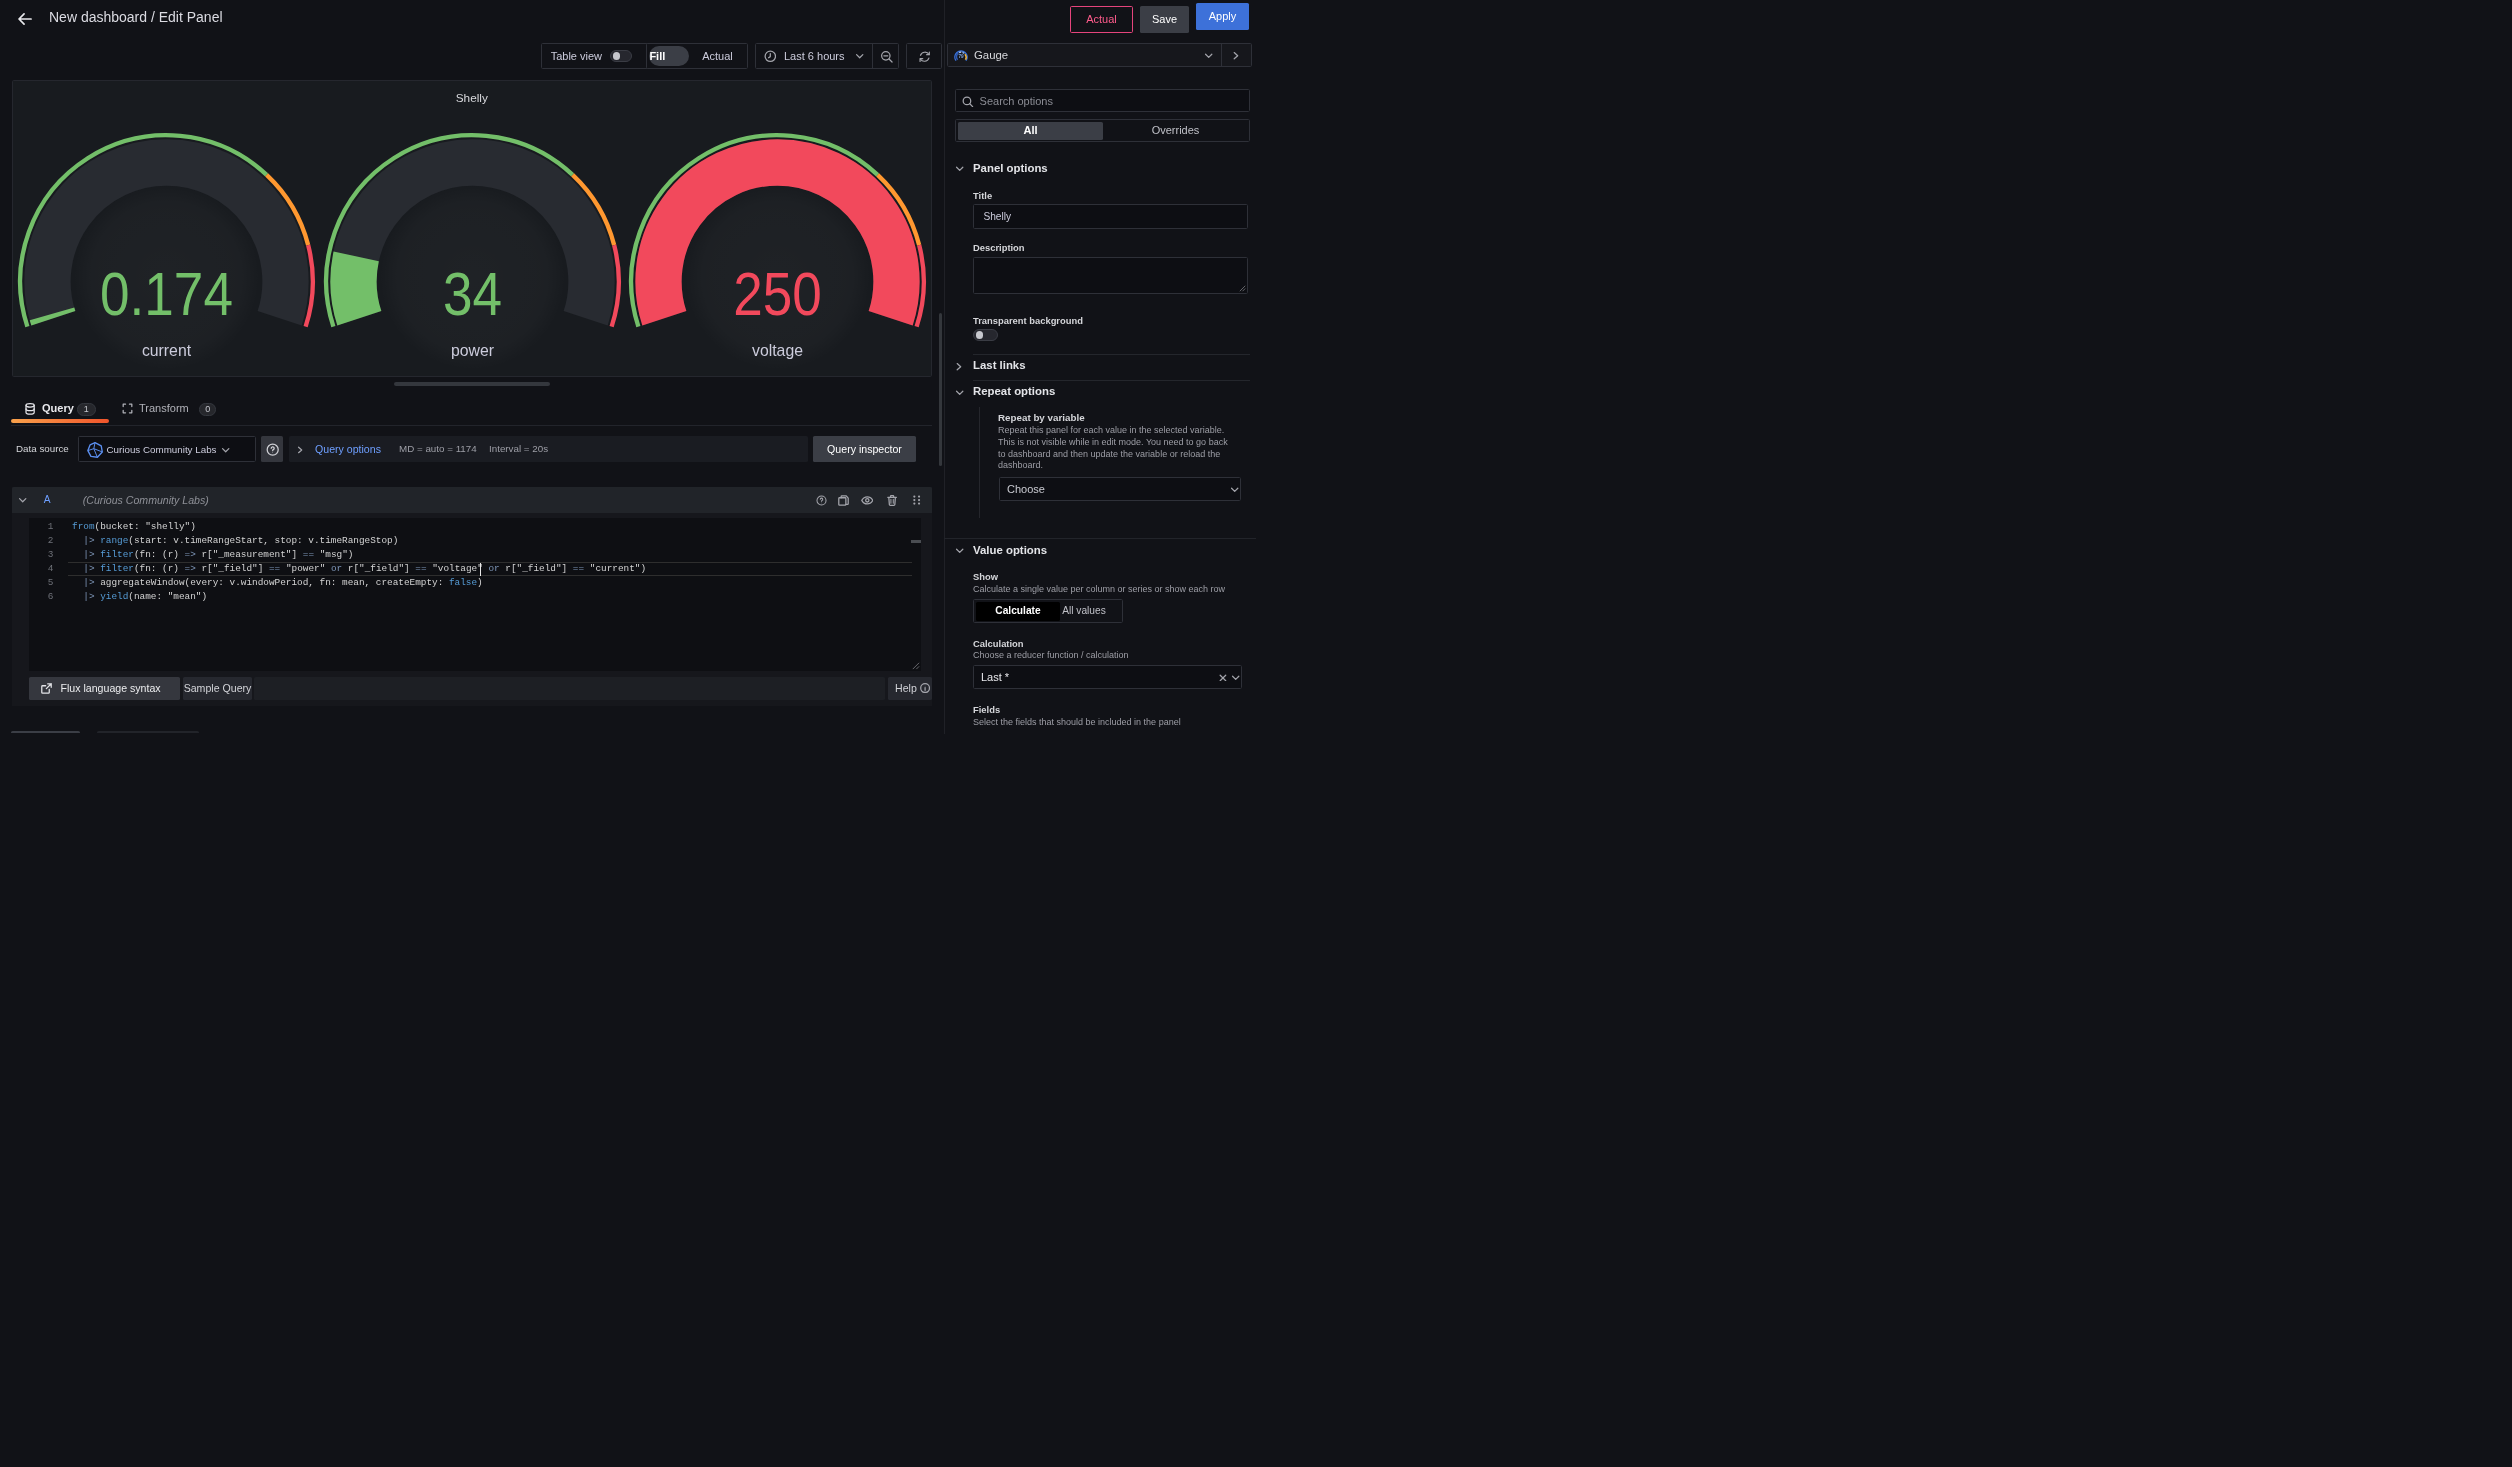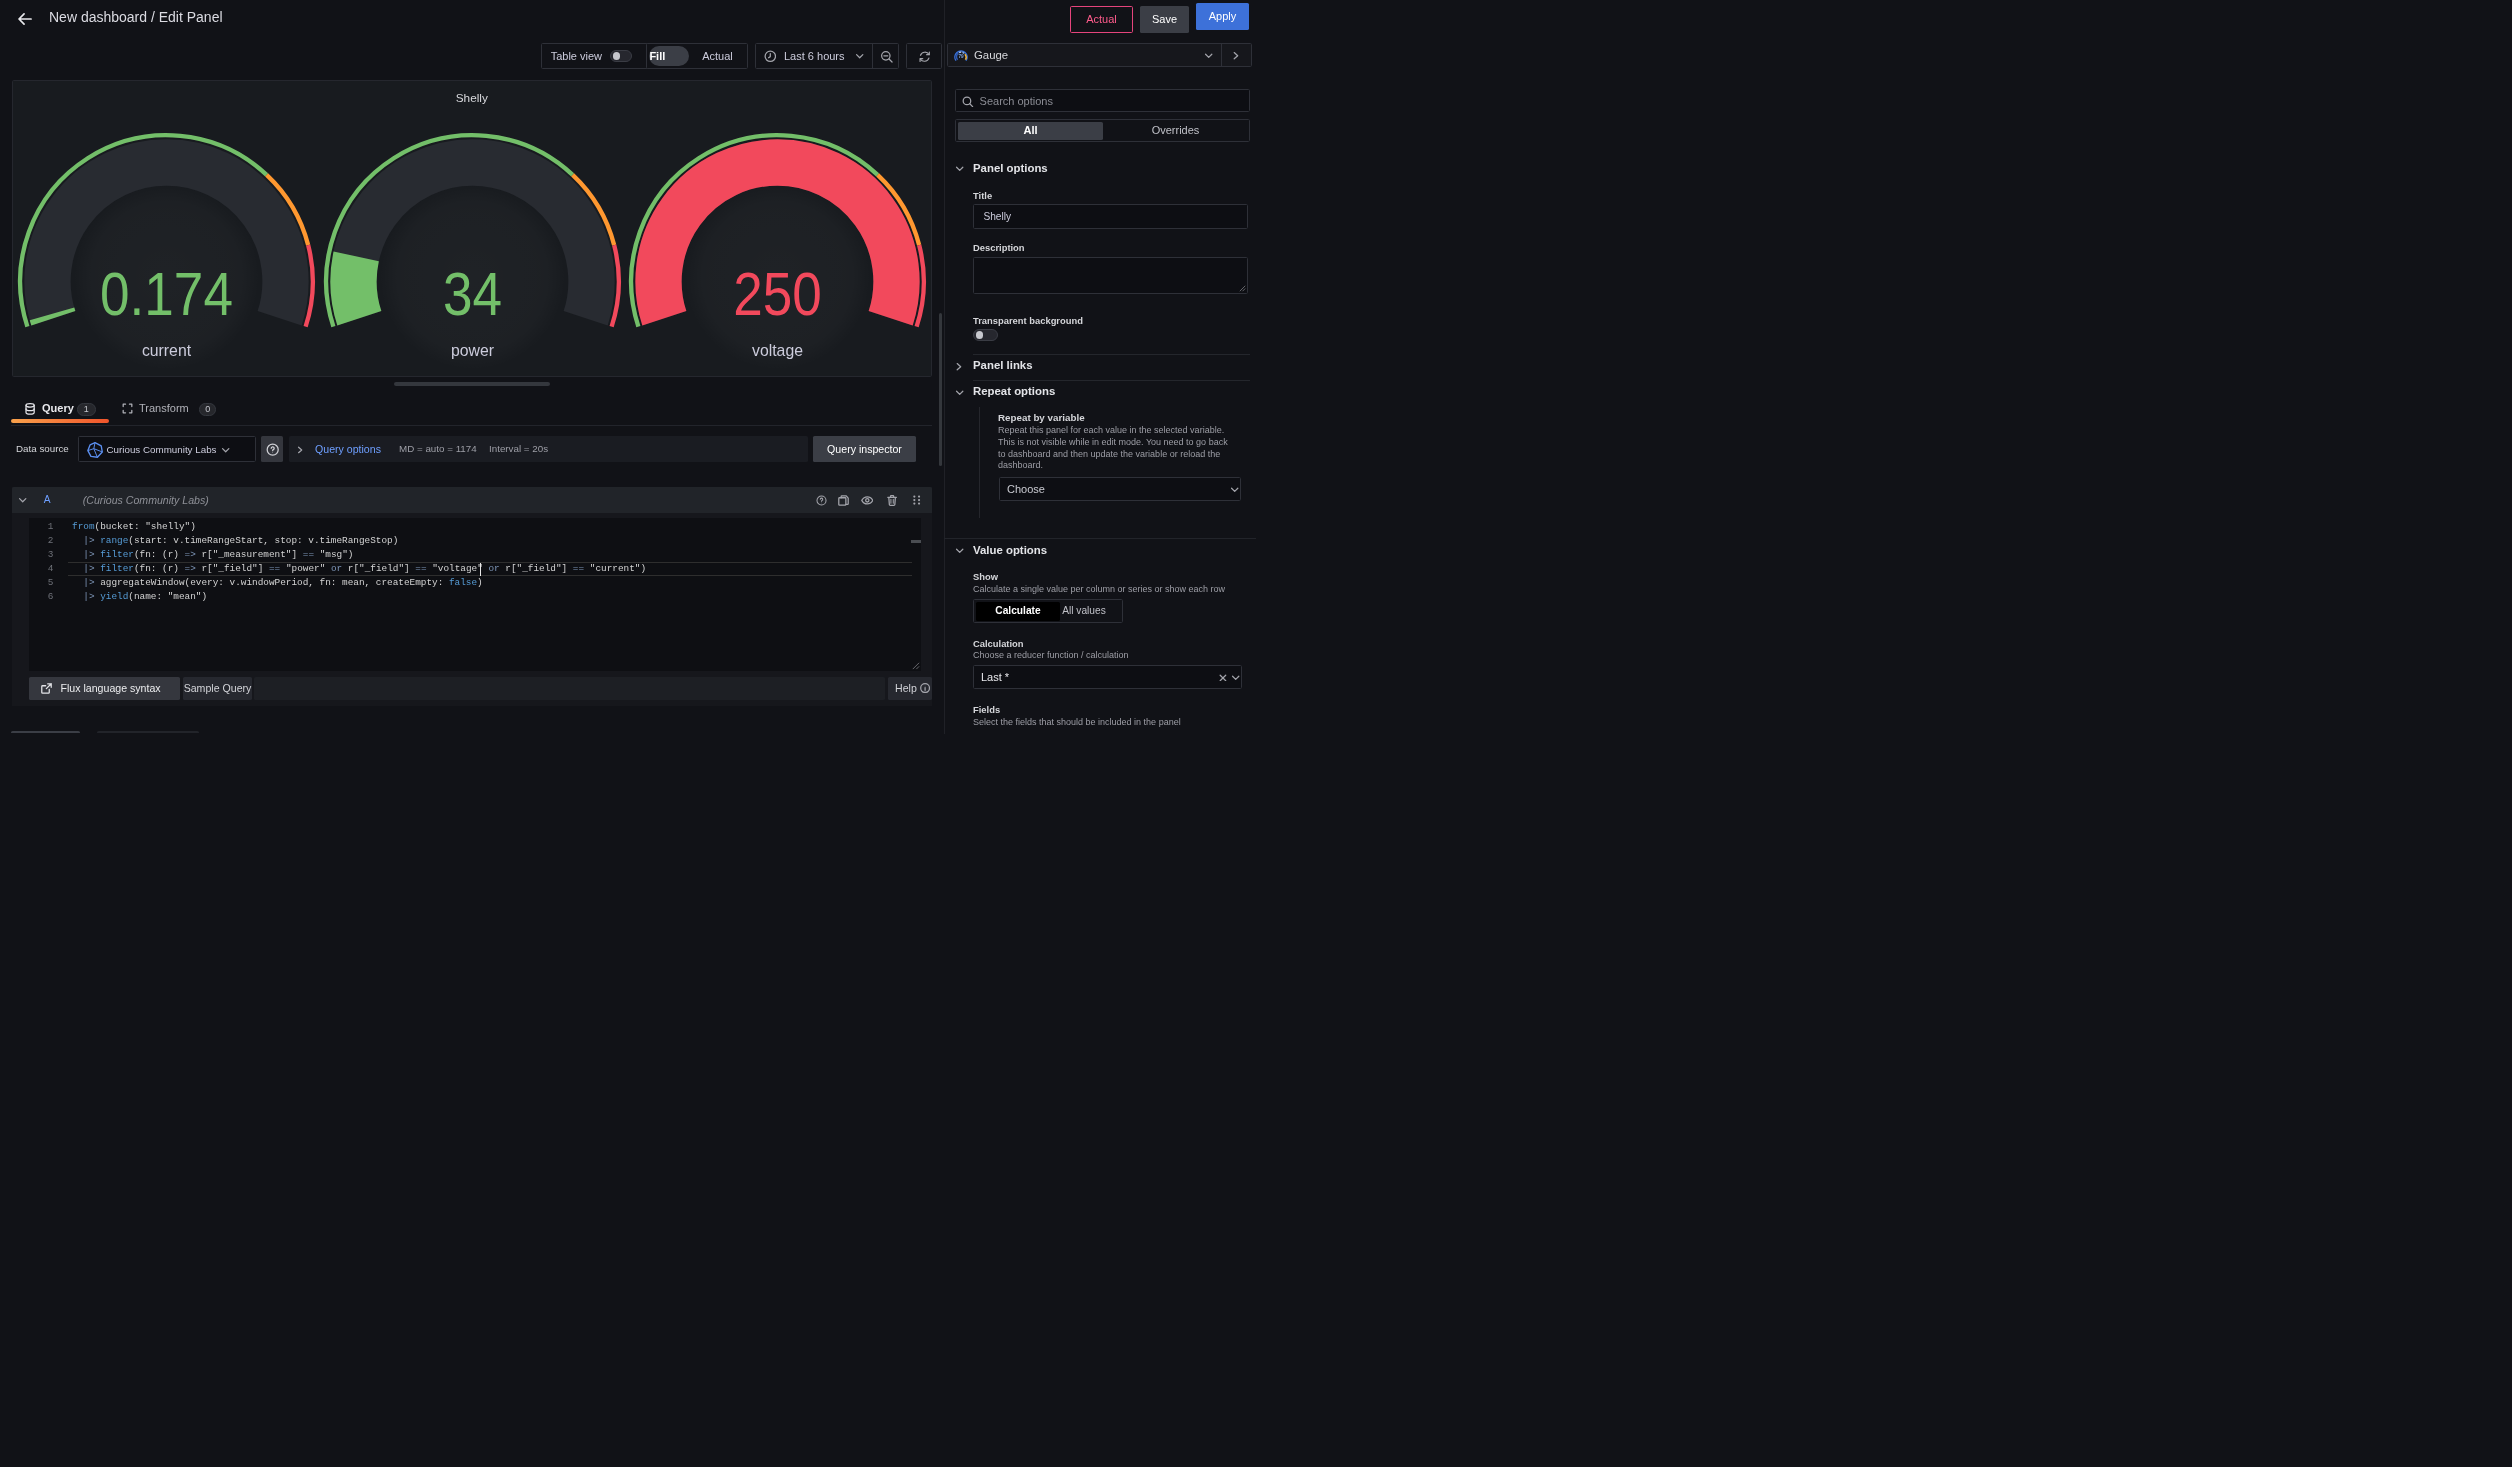--- a/index.html
+++ b/index.html
@@ -275,21 +275,21 @@
 
 <div class="abs" style="left:973px;top:315px;font-size:9.4px;font-weight:600;color:#D5D6DA">Transparent background</div>
 <div class="abs" style="left:973px;top:329px;width:25px;height:12.2px;background:#26272E;border:0.8px solid #3A3C44;border-radius:6.3px">
   <div class="abs" style="left:1.6px;top:1.4px;width:7.9px;height:7.9px;border-radius:50%;background:#C7C8CE"></div>
 </div>
 
 <div class="abs" style="left:973px;top:354px;width:277px;height:0.8px;background:#24262C"></div>
 <svg class="abs ico" style="left:956px;top:362px" width="6.3" height="9.4" viewBox="0 0 8 12">
     <path d="M1.5 2 L6 6 L1.5 10"></path>
   </svg>
-<div class="abs" style="left:973px;top:359px;font-size:11.4px;font-weight:600;color:#E3E4E8">Panel links</div>
+<div class="abs" style="left:973px;top:359px;font-size:11.4px;font-weight:600;color:#E3E4E8">Last links</div>
 <div class="abs" style="left:973px;top:380px;width:277px;height:0.8px;background:#24262C"></div>
 <svg class="abs ico" style="left:955px;top:390px" width="9.4" height="6.3" viewBox="0 0 12 8">
     <path d="M2 1.5 L6 5.5 L10 1.5"></path>
   </svg>
 <div class="abs" style="left:973px;top:385px;font-size:11.4px;font-weight:600;color:#E3E4E8">Repeat options</div>
 
 <div class="abs" style="left:979px;top:407px;width:0.8px;height:111px;background:#25262C"></div>
 <div class="abs" style="left:998px;top:412px;font-size:9.8px;font-weight:600;color:#D5D6DA">Repeat by variable</div>
 <div class="abs" style="left:998px;top:425px;width:238px;font-size:9px;line-height:11.8px;color:#9D9EA6">Repeat this panel for each value in the selected variable. This is not visible while in edit mode. You need to go back to dashboard and then update the variable or reload the dashboard.</div>
 <div class="abs" style="left:999px;top:477px;width:242px;height:24px;background:#0D0E13;border:0.8px solid #2E3038;border-radius:1.6px">

